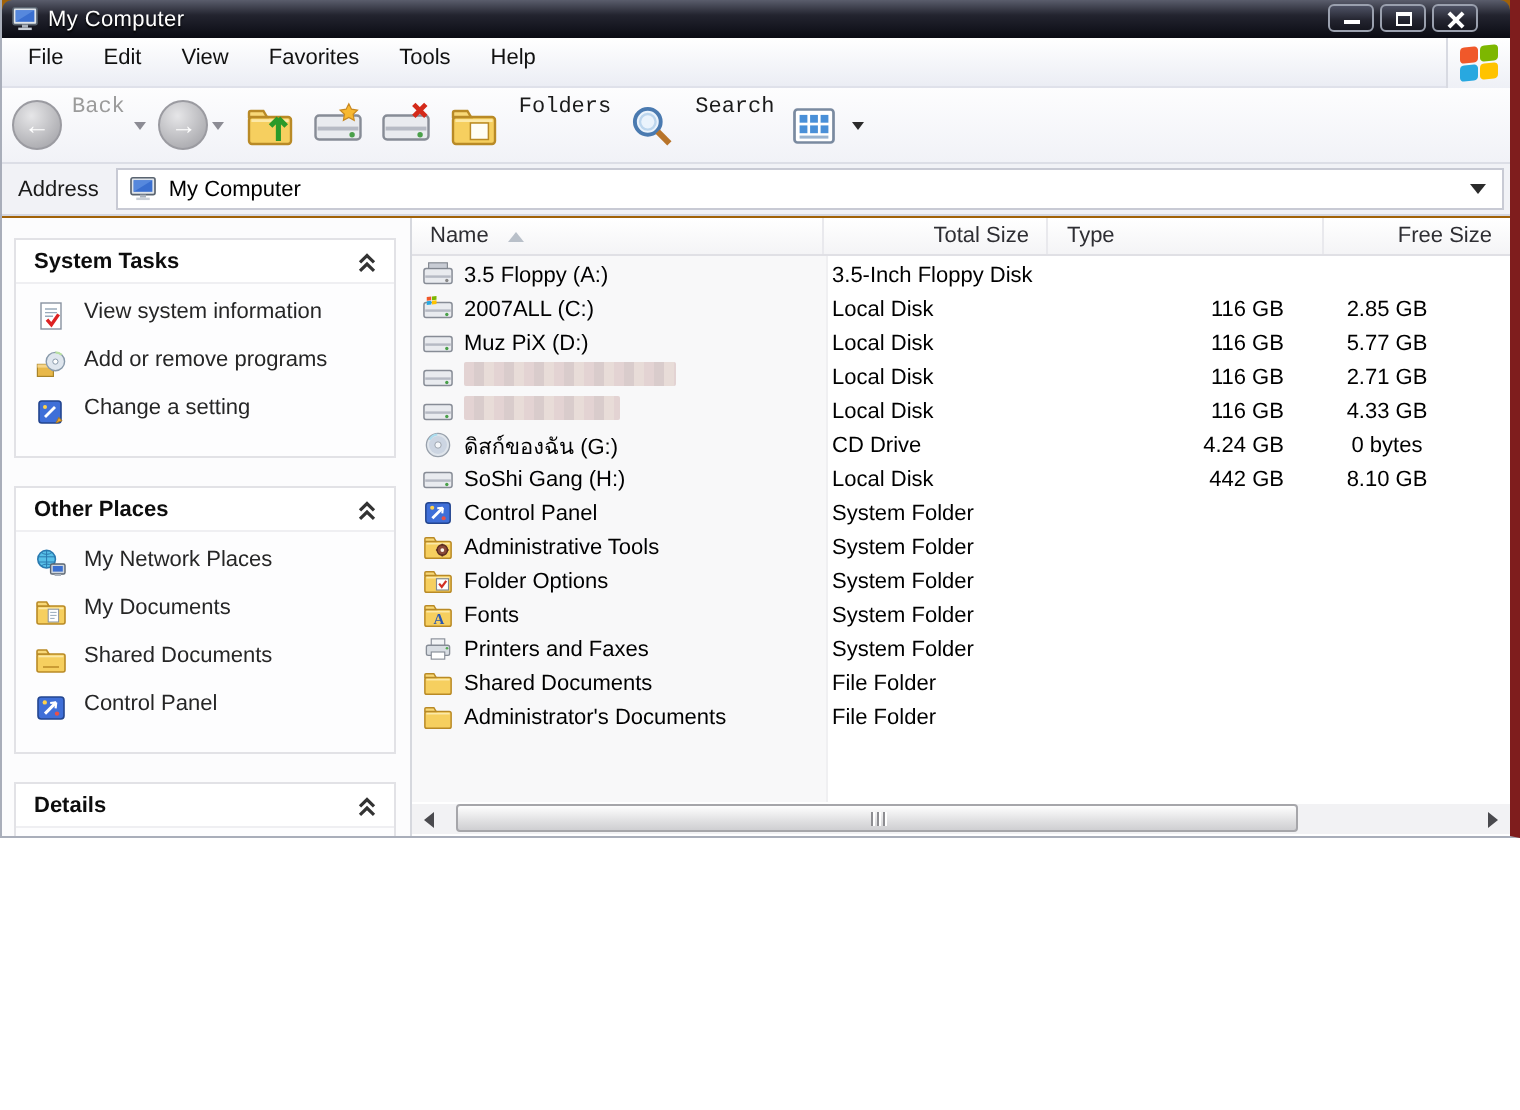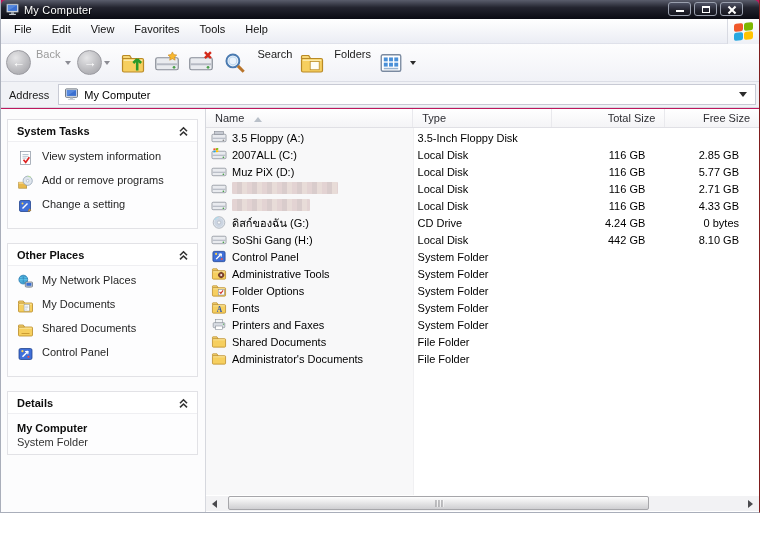--- a/index.html
+++ b/index.html
@@ -1,19 +1,19 @@
 <!DOCTYPE html>
 <html><head>
 <meta charset="utf-8">
 <style>
   * { margin:0; padding:0; box-sizing:border-box; }
   html,body { background:#ffffff; }
   body { font-family:"Liberation Sans","DejaVu Sans",sans-serif; font-size:11px; color:#000; }
-  .window { position:relative; width:760px; height:513px; overflow:hidden; background:#be185d;
-            border-left:1px solid #a9aeba; border-right:1px solid #7f1d1d; border-bottom:1px solid #a9aeba; }
+  .window { position:relative; width:760px; height:419px; overflow:hidden; background:#a16207;
+            border-left:1px solid #a9aeba; border-right:5px solid #7f1d1d; border-bottom:1px solid #a9aeba; }
 
   
   .titlebar { position:relative; height:19px; background:linear-gradient(#5a5d6c 0%, #23242f 40%, #0a0b13 100%);
               border-radius:5px 5px 0 0; display:flex; align-items:center; padding-left:4px; }
   .title-icon { width:15px; height:15px; margin-right:4px; }
   .title-icon svg { width:100%; height:100%; }
   .title-text { color:#fff; font-size:11px; letter-spacing:.2px; text-shadow:0 1px 1px #000; }
   .win-btns { position:absolute; right:16px; top:2px; display:flex; gap:3px; }
   .win-btn { width:23px; height:14px; border:1px solid #9aa0ae; border-radius:3px;
              background:linear-gradient(#4e5264,#23242f 60%,#15161f); position:relative; cursor:pointer; }
@@ -35,21 +35,21 @@
   .flag .r { background:#f0582a; } .flag .g { background:#7db700; }
   .flag .b { background:#28a8e0; } .flag .y { background:#ffc300; }
 
   
   .toolbar { height:38px; background:linear-gradient(#fdfdfe,#f1f2f7); border-bottom:1px solid #dcdee6;
              display:flex; align-items:center; padding:0 5px; }
   .nav-btn { width:25px; height:25px; border-radius:50%; flex:0 0 auto; position:relative;
              background:radial-gradient(circle at 38% 30%, #e6e6e8, #b6b6ba 65%, #9e9ea4); border:1px solid #9b9ba1; }
   .nav-arrow { position:absolute; inset:0; display:flex; align-items:center; justify-content:center;
                color:#fff; font-size:13px; font-weight:bold; }
-  .tb-label { margin:0 3px 17px 5px; color:#9b9b9b; }
+  .tb-label { margin:0 3px 17px 5px; color:#9b9b9b;font-family:Liberation Mono, monospace; }
   .tb-label.dark { color:#1b1b1b; }
   .dd { width:0; height:0; border-left:3px solid transparent; border-right:3px solid transparent;
         border-top:4px solid #8c8c94; margin:0 6px 0 2px; }
   .tb-icon { width:24px; height:24px; margin:0 5px; flex:0 0 auto; }
   .tb-icon svg { width:100%; height:100%; }
   .tb-group { display:flex; align-items:center; cursor:pointer; }
 
   
   .addressbar { height:26px; background:#f1f2f6; border-bottom:1px solid #d5d7e0; display:flex; align-items:center; }
   .address-label { padding:0 9px 0 8px; color:#1b1b1b; }
@@ -92,21 +92,21 @@
                 border-left:4px solid transparent; border-right:4px solid transparent;
                 border-bottom:5px solid #b9c0c9; vertical-align:middle; }
   .name-band { position:absolute; left:0; top:19px; width:208px; bottom:17px; background:#f8f8f9; border-right:1px solid #f0f0f2; }
   .rows { position:absolute; top:20px; left:0; right:12px; }
   .row { display:flex; height:17px; align-items:center; cursor:default; }
   .cell-name { width:208px; display:flex; align-items:center; gap:5px; padding-left:5px; overflow:hidden; white-space:nowrap; }
   .row-icon { width:16px; height:15px; flex:0 0 auto; }
   .row-icon svg { width:100%; height:100%; }
   .cell-type { width:139px; padding-left:9px; overflow:hidden; white-space:nowrap; }
   .cell-total { width:114px; text-align:right; padding-right:10px; }
-  .cell-free { width:94px; text-align:right; padding-right:8px; }
+  .cell-free { width:94px; text-align:center; padding-right:8px; }
   .redacted { display:inline-block; height:12px; width:106px; border-radius:1px;
               background:repeating-linear-gradient(90deg,#e3d3d3 0 5px,#d9cccc 5px 10px,#e8dcd8 10px 15px),
                          repeating-linear-gradient(0deg,rgba(255,255,255,.35) 0 3px,rgba(190,170,170,.25) 3px 6px); }
   .redacted.narrow { width:78px; }
 
   
   .hscroll { position:absolute; left:0; right:0; bottom:1px; height:15px; background:#f2f2f4; }
   .scroll-btn { position:absolute; top:0; width:15px; height:15px; display:flex; align-items:center; justify-content:center; cursor:pointer; }
   .scroll-btn.left { left:1px; } .scroll-btn.right { right:1px; }
   .tri-l { width:0; height:0; border-top:4px solid transparent; border-bottom:4px solid transparent; border-right:5px solid #4a4a4e; }
@@ -187,34 +187,34 @@
           <path d="M11.6 0.6 l0.9 1.8 2 0.3 -1.45 1.4 0.35 2 -1.8-0.95 -1.8 0.95 0.35-2 -1.45-1.4 2-0.3 Z" fill="#f8b830" stroke="#c88820" stroke-width="0.4"></path>
         </svg></span>
     <span class="tb-icon"><svg viewBox="0 0 16 16">
           <rect x="0.5" y="4.5" width="15" height="8" rx="1.2" fill="#e9ebef" stroke="#878c96" stroke-width="0.8"></rect>
           <rect x="1.2" y="8.2" width="13.6" height="1.3" fill="#b6bac4"></rect>
           <circle cx="12.7" cy="10.9" r="0.9" fill="#4aa04a"></circle>
           <path d="M10.6 0.8 L14.6 4.8 M14.6 0.8 L10.6 4.8" stroke="#d42a1a" stroke-width="1.6"></path>
         </svg></span>
     <div class="tb-group">
       <span class="tb-icon"><svg viewBox="0 0 16 16">
-            <circle cx="6.6" cy="6.6" r="4.3" fill="#eaf3fc" stroke="#4a7ab0" stroke-width="1.3"></circle>
-            <circle cx="6.6" cy="6.6" r="2.6" fill="none" stroke="#bcd6ee" stroke-width="0.8"></circle>
-            <path d="M9.9 9.9 L13.8 13.8" stroke="#b8742a" stroke-width="2"></path>
-          </svg></span>
-      <span class="tb-label dark">Search</span>
-    </div>
-    <div class="tb-group">
-      <span class="tb-icon"><svg viewBox="0 0 16 16">
             <rect x="1" y="5" width="14" height="9" rx="1" fill="#f6cf5f" stroke="#b98a26" stroke-width="0.8"></rect>
             <path d="M1 5 L1 3.6 Q1 3 1.6 3 L5.8 3 L7 5 Z" fill="#f8d878" stroke="#b98a26" stroke-width="0.8"></path>
             <path d="M1.8 6.2 H14.2" stroke="#fce9a8" stroke-width="0.9"></path>
             <rect x="6.8" y="7" width="6" height="5.5" fill="#fffef6" stroke="#b98a26" stroke-width="0.5"></rect>
           </svg></span>
       <span class="tb-label dark">Folders</span>
+    </div>
+    <div class="tb-group">
+      <span class="tb-icon"><svg viewBox="0 0 16 16">
+            <circle cx="6.6" cy="6.6" r="4.3" fill="#eaf3fc" stroke="#4a7ab0" stroke-width="1.3"></circle>
+            <circle cx="6.6" cy="6.6" r="2.6" fill="none" stroke="#bcd6ee" stroke-width="0.8"></circle>
+            <path d="M9.9 9.9 L13.8 13.8" stroke="#b8742a" stroke-width="2"></path>
+          </svg></span>
+      <span class="tb-label dark">Search</span>
     </div>
     <div class="tb-group">
       <span class="tb-icon"><svg viewBox="0 0 16 16">
             <rect x="1.5" y="2.5" width="13" height="11" rx="1" fill="#fff" stroke="#7a8aa0" stroke-width="0.9"></rect>
             <g fill="#4a90d8">
               <rect x="3.2" y="4.3" width="2.6" height="2.6"></rect>
               <rect x="6.7" y="4.3" width="2.6" height="2.6"></rect>
               <rect x="10.2" y="4.3" width="2.6" height="2.6"></rect>
               <rect x="3.2" y="7.8" width="2.6" height="2.6"></rect>
               <rect x="6.7" y="7.8" width="2.6" height="2.6"></rect>
@@ -347,22 +347,22 @@
           <div class="details-name">My Computer</div>
           <div class="details-type">System Folder</div>
         </div>
       </div>
     </div>
 
     <div class="content">
       <div class="name-band"></div>
       <div class="list-header">
         <div class="col col-name"><span>Name</span><span class="sort-arrow"></span></div>
+        <div class="col col-total">Total Size</div>
         <div class="col col-type">Type</div>
-        <div class="col col-total">Total Size</div>
         <div class="col col-free">Free Size</div>
       </div>
       <div class="rows" id="rows">
           <div class="row">
     <div class="cell-name">
               <span class="row-icon"><svg viewBox="0 0 16 16">
                   <rect x="0.5" y="4.5" width="15" height="8" rx="1.2" fill="#e9ebef" stroke="#878c96" stroke-width="0.8"></rect>
                   <rect x="1.2" y="8.2" width="13.6" height="1.3" fill="#b6bac4"></rect>
                   <circle cx="12.7" cy="10.9" r="0.9" fill="#888"></circle>
                   <rect x="3" y="1.5" width="10" height="3" fill="#c8ccd4" stroke="#81868f" stroke-width="0.6"></rect>

